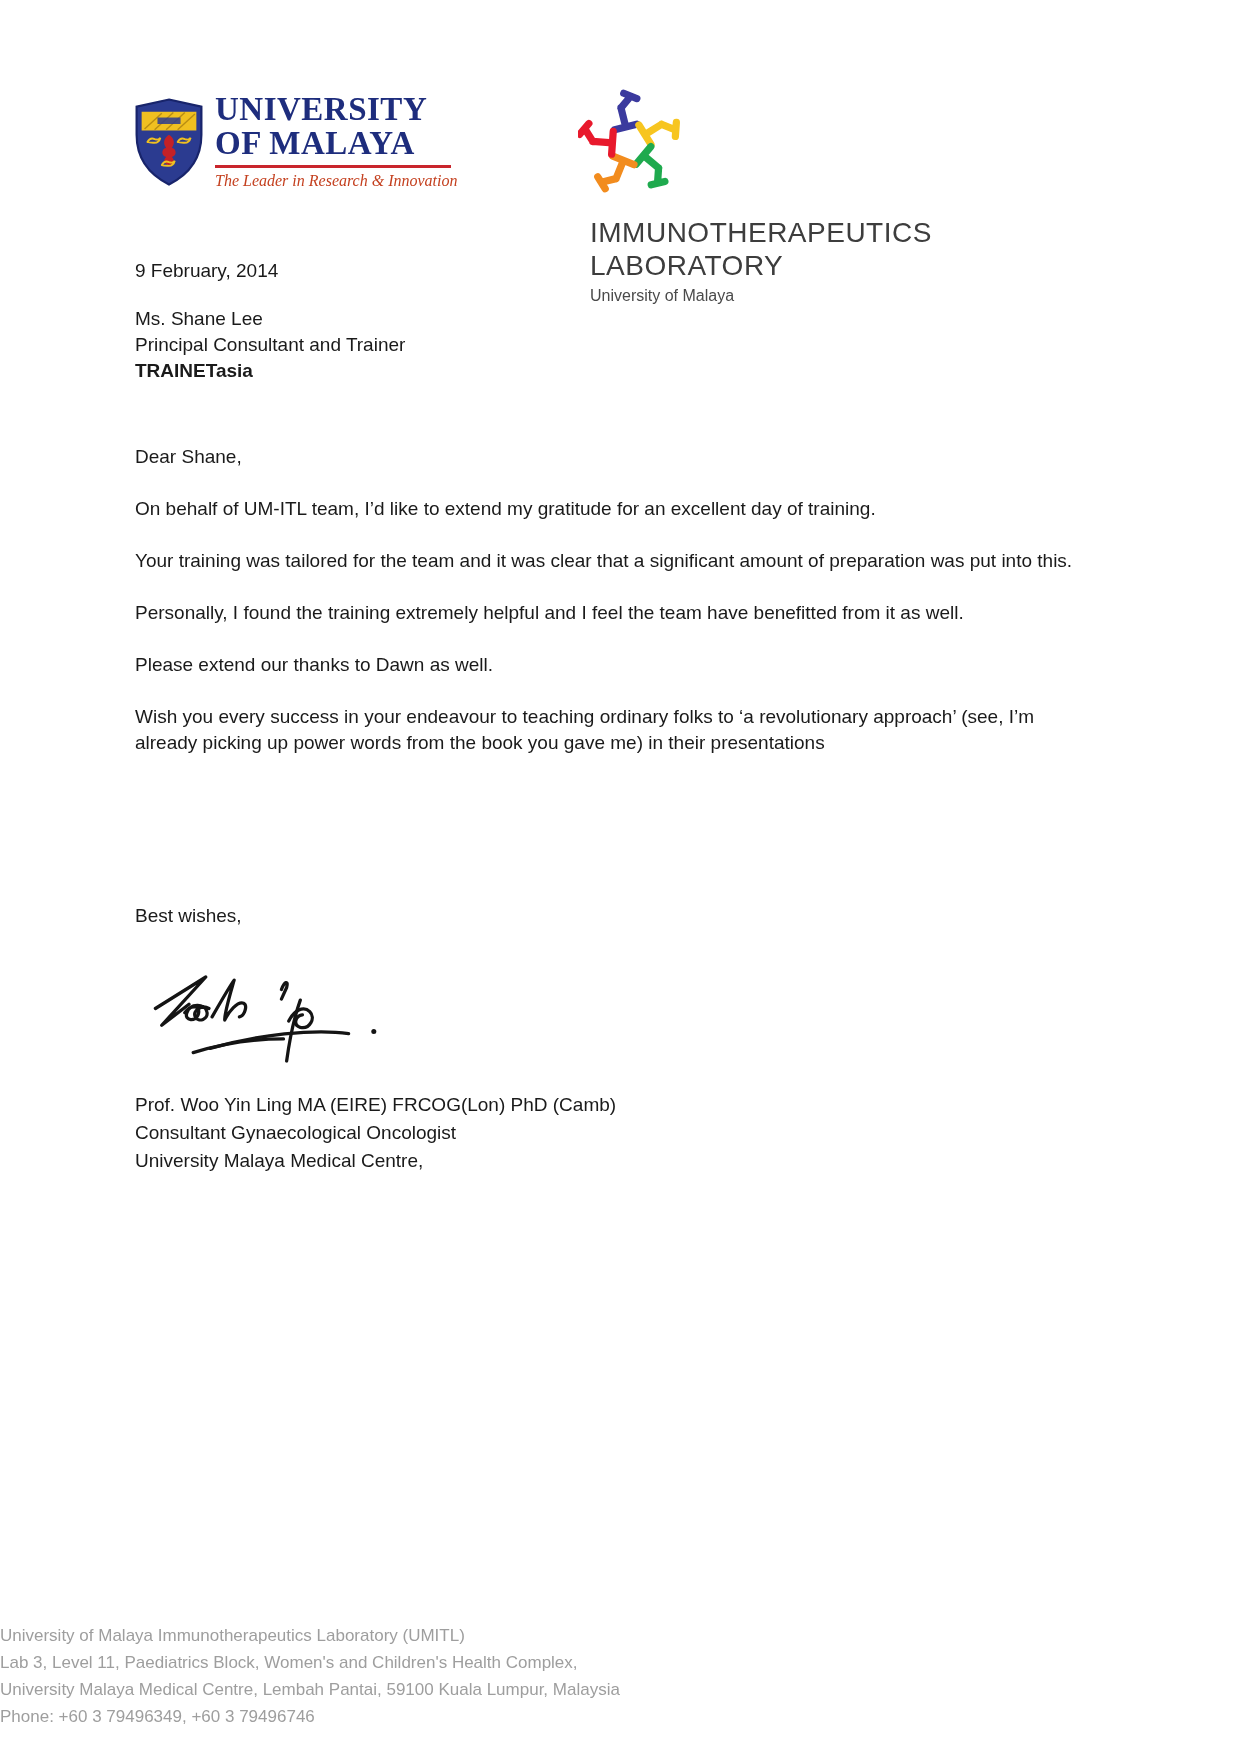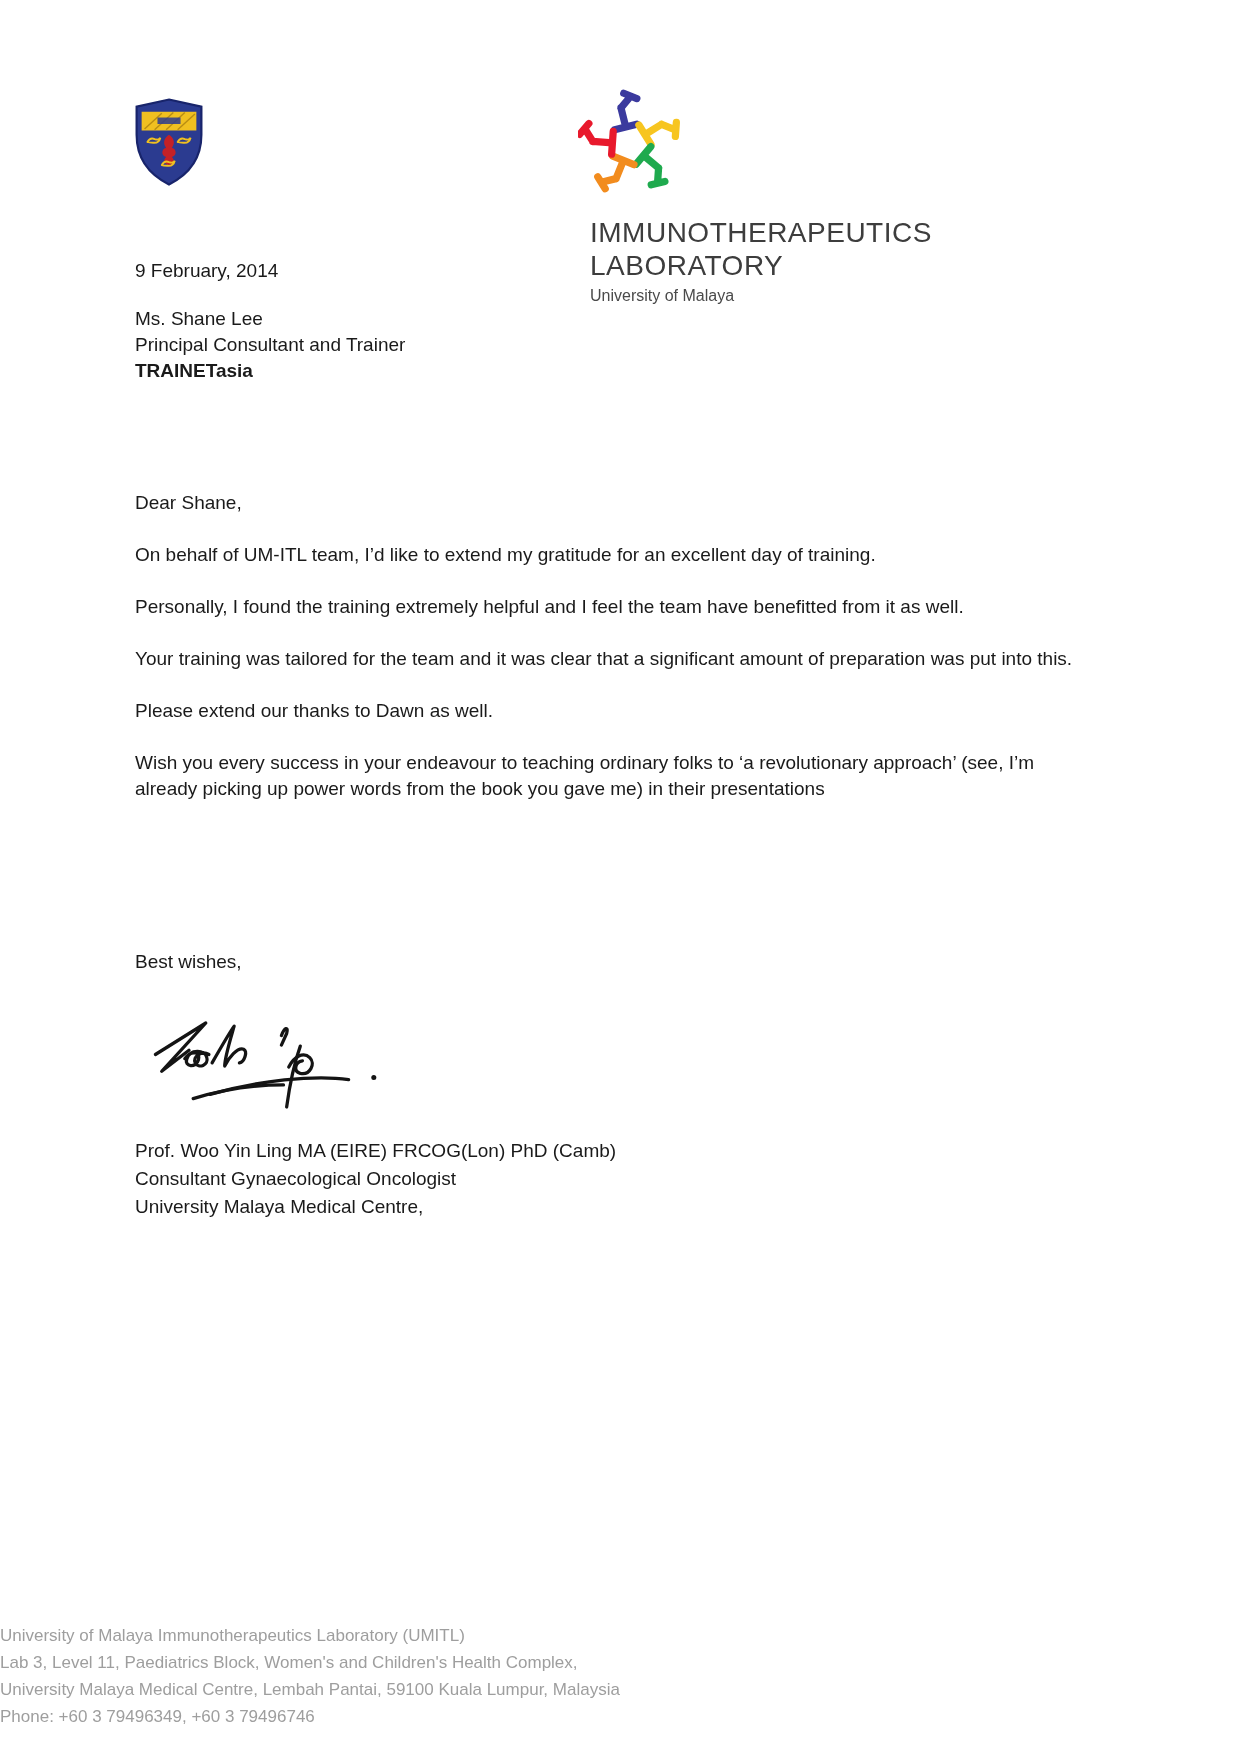--- a/index.html
+++ b/index.html
@@ -65,21 +65,21 @@
     top: 258px;
     width: 955px;
     font-size: 19px;
     line-height: 26px;
   }
   .date-line { margin-bottom: 22px; }
   .recipient { margin-bottom: 0; }
   .recipient .name { }
   .recipient .title { }
   .recipient .company { font-weight: bold; }
-  .salutation { margin-top: 106px; }
+  .salutation { margin-top: 60px; }
   .para { margin-top: 26px; }
   .closing { margin-top: 147px; }
 
   .signature-wrap { margin-top: 36px; margin-left: 12px; height: 112px; }
   .signature-svg { width: 252px; height: 108px; }
 
   .sender { margin-top: 14px; line-height: 28px; }
 
   
   .footer {
@@ -114,20 +114,26 @@
         <rect x="34" y="28" width="32" height="9" fill="#2b3b90" opacity="0.85"></rect>
 
         <path d="M50,52 c7,4 9,12 4,18 c7,2 7,11 0,13 c5,4 2,11 -4,11 c-6,0 -9,-7 -4,-11 c-7,-2 -7,-11 0,-13 c-5,-6 -3,-14 4,-18 Z" fill="#c42127"></path>
 
         <g stroke="#f0c020" stroke-width="2.6" fill="none" stroke-linecap="round">
           <path d="M20,62 q4,-7 10,-4 q6,2 8,-2 q-2,8 -10,7 q-6,0 -8,-1"></path>
           <path d="M62,62 q4,-7 10,-4 q6,2 8,-2 q-2,8 -10,7 q-6,0 -8,-1"></path>
           <path d="M40,94 q4,-7 10,-4 q6,2 8,-2 q-2,8 -10,7 q-6,0 -8,-1"></path>
         </g>
       </svg>
+      <div class="um-wordmark">
+        <div class="um-line">UNIVERSITY</div>
+        <div class="um-line">OF MALAYA</div>
+        <div class="um-rule"></div>
+        <div class="um-tagline">The Leader in Research &amp; Innovation</div>
+      </div>
     </div>
 
     <div class="itl-logo">
       <svg class="itl-mark" viewBox="0 0 100 110">
         <g transform="translate(50,56)">
 
           <g stroke="#3b3a9e" stroke-width="7" stroke-linecap="round" fill="none" transform="rotate(-14)">
             <path d="M-11,-17 L11,-17 M0,-17 L0,-36 M0,-36 L11,-44 M6,-49 L17,-41"></path>
           </g>
           <g stroke="#f7c520" stroke-width="7" stroke-linecap="round" fill="none" transform="rotate(58)">
@@ -157,22 +163,22 @@
 
     <div class="recipient">
       <div class="name">Ms. Shane Lee</div>
       <div class="title">Principal Consultant and Trainer</div>
       <div class="company">TRAINETasia</div>
     </div>
 
     <div class="salutation">Dear Shane,</div>
 
     <p class="para">On behalf of UM-ITL team, I’d like to extend my gratitude for an excellent day of training.</p>
+    <p class="para">Your training was tailored for the team and it was clear that a significant amount of preparation was put into this.</p>
     <p class="para">Personally, I found the training extremely helpful and I feel the team have benefitted from it as well.</p>
-    <p class="para">Your training was tailored for the team and it was clear that a significant amount of preparation was put into this.</p>
     <p class="para">Please extend our thanks to Dawn as well.</p>
     <p class="para">Wish you every success in your endeavour to teaching ordinary folks to ‘a revolutionary approach’ (see, I’m already picking up power words from the book you gave me) in their presentations</p>
 
     <div class="closing">Best wishes,</div>
 
     <div class="signature-wrap">
       <svg class="signature-svg" viewBox="0 0 240 100">
         <g stroke="#141414" stroke-width="3.1" fill="none" stroke-linecap="round" stroke-linejoin="round">
 
           <path d="M8,40 L56,10 L14,56 L40,36"></path>

